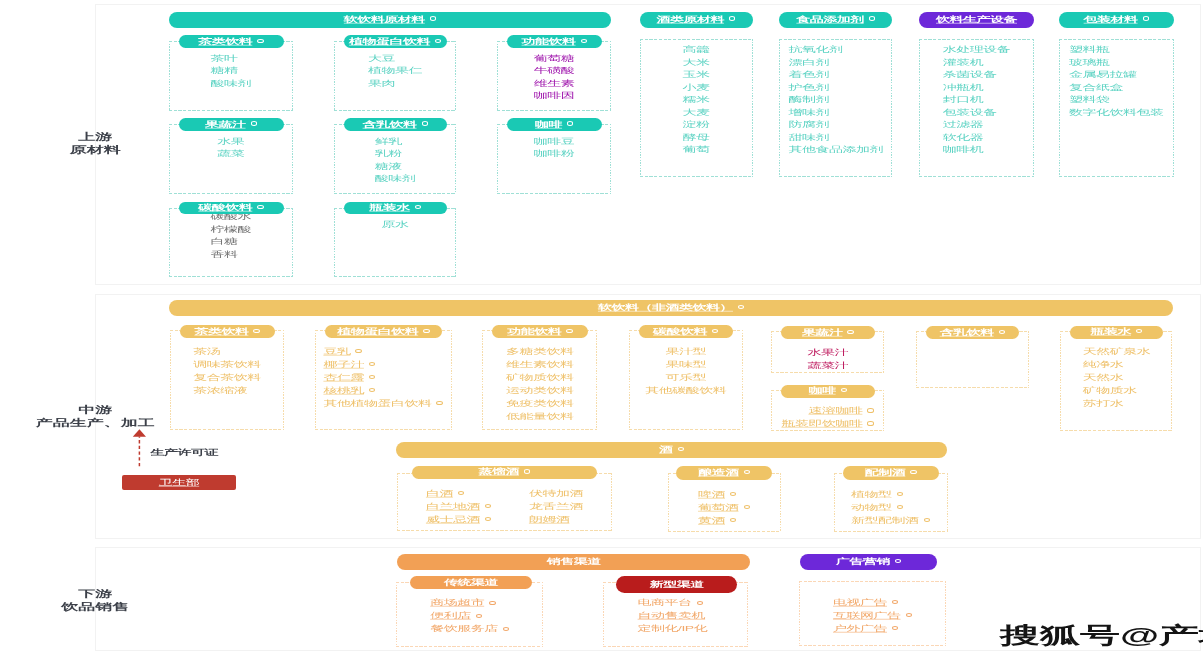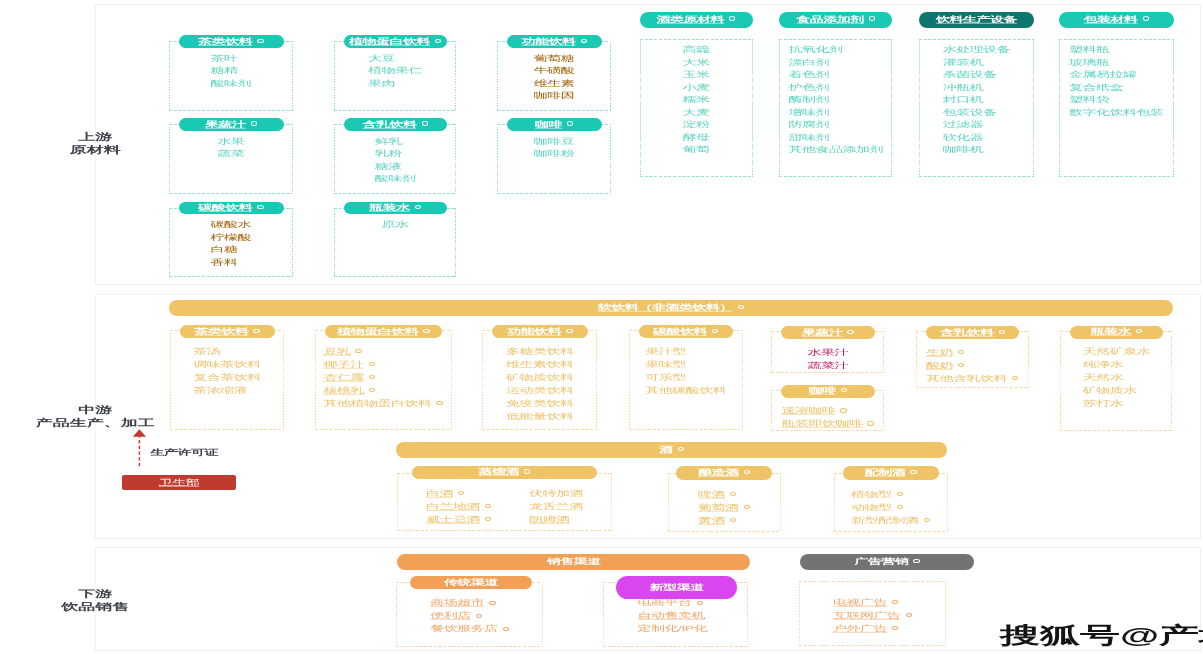--- a/index.html
+++ b/index.html
@@ -49,20 +49,24 @@
       <div class="row"><span class="sq">原材料</span></div>
     </div>
 <div class="stage" style="left:-54.7px;top:402.5px;width:300px;">
       <div class="row"><span class="sq">中游</span></div>
       <div class="row"><span class="sq">产品生产、加工</span></div>
     </div>
 <div class="stage" style="left:-54.7px;top:587.0px;width:300px;">
       <div class="row"><span class="sq">下游</span></div>
       <div class="row"><span class="sq">饮品销售</span></div>
     </div>
+<div class="pill" style="left:169.0px;top:11.5px;width:442.0px;height:16.0px;background:#1AC9B4;">
+      <span class="sq u">软饮料原材料</span>
+      <span class="ringdot"></span>
+    </div>
 <div class="dbox" style="left:169.0px;top:41.4px;width:123.5px;height:69.3px;color:#9fe0d6;">
       <span class="h t"></span>
       <span class="h b"></span>
       <span class="v l"></span>
       <span class="v r"></span>
     </div>
 <div class="pill" style="left:178.5px;top:35.4px;width:105.0px;height:12.8px;background:#1AC9B4;">
       <span class="sq u">茶类饮料</span>
       <span class="ringdot"></span>
     </div>
@@ -89,21 +93,21 @@
 <div class="dbox" style="left:497.0px;top:41.4px;width:114.0px;height:69.3px;color:#9fe0d6;">
       <span class="h t"></span>
       <span class="h b"></span>
       <span class="v l"></span>
       <span class="v r"></span>
     </div>
 <div class="pill" style="left:506.5px;top:35.4px;width:95.5px;height:12.8px;background:#1AC9B4;">
       <span class="sq u">功能饮料</span>
       <span class="ringdot"></span>
     </div>
-<div class="itemlist" style="left:533.8px;top:49.9px;color:#a16207;font-family:Liberation Serif, serif;">
+<div class="itemlist" style="left:533.8px;top:49.9px;color:#a21caf;font-family:Liberation Serif, serif;">
   <div class="item" style="height:12.5px"><span class="sq">葡萄糖</span></div>
   <div class="item" style="height:12.5px"><span class="sq">牛磺酸</span></div>
   <div class="item" style="height:12.5px"><span class="sq">维生素</span></div>
   <div class="item" style="height:12.5px"><span class="sq">咖啡因</span></div>
 </div>
 <div class="dbox" style="left:169.0px;top:124.2px;width:123.5px;height:69.6px;color:#9fe0d6;">
       <span class="h t"></span>
       <span class="h b"></span>
       <span class="v l"></span>
       <span class="v r"></span>
@@ -149,21 +153,21 @@
 <div class="dbox" style="left:169.0px;top:207.5px;width:123.5px;height:69.6px;color:#9fe0d6;">
       <span class="h t"></span>
       <span class="h b"></span>
       <span class="v l"></span>
       <span class="v r"></span>
     </div>
 <div class="pill" style="left:178.5px;top:201.5px;width:105.0px;height:12.8px;background:#1AC9B4;">
       <span class="sq u">碳酸饮料</span>
       <span class="ringdot"></span>
     </div>
-<div class="itemlist" style="left:210.5px;top:216.0px;color:#a16207;">
+<div class="itemlist" style="left:210.5px;top:208px;color:#737373;">
   <div class="item" style="height:12.5px"><span class="sq">碳酸水</span></div>
   <div class="item" style="height:12.5px"><span class="sq">柠檬酸</span></div>
   <div class="item" style="height:12.5px"><span class="sq">白糖</span></div>
   <div class="item" style="height:12.5px"><span class="sq">香料</span></div>
 </div>
 <div class="dbox" style="left:334.0px;top:207.5px;width:122.0px;height:69.6px;color:#9fe0d6;">
       <span class="h t"></span>
       <span class="h b"></span>
       <span class="v l"></span>
       <span class="v r"></span>
@@ -216,21 +220,21 @@
   <div class="item" style="height:12.54px"><span class="sq">防腐剂</span></div>
   <div class="item" style="height:12.54px"><span class="sq">甜味剂</span></div>
   <div class="item" style="height:12.54px"><span class="sq">其他食品添加剂</span></div>
 </div>
 <div class="dbox" style="left:919.0px;top:38.5px;width:115.0px;height:138.0px;color:#9fe0d6;">
       <span class="h t"></span>
       <span class="h b"></span>
       <span class="v l"></span>
       <span class="v r"></span>
     </div>
-<div class="pill" style="left:919.0px;top:11.5px;width:115.0px;height:16.0px;background:#0f766e;">
+<div class="pill" style="left:919.0px;top:11.5px;width:115.0px;height:16.0px;background:#6d28d9;">
       <span class="sq u">饮料生产设备</span>
     </div>
 <div class="itemlist" style="left:942.8px;top:41.2px;color:#5CD3C3;">
   <div class="item" style="height:12.54px"><span class="sq">水处理设备</span></div>
   <div class="item" style="height:12.54px"><span class="sq">灌装机</span></div>
   <div class="item" style="height:12.54px"><span class="sq">杀菌设备</span></div>
   <div class="item" style="height:12.54px"><span class="sq">冲瓶机</span></div>
   <div class="item" style="height:12.54px"><span class="sq">封口机</span></div>
   <div class="item" style="height:12.54px"><span class="sq">包装设备</span></div>
   <div class="item" style="height:12.54px"><span class="sq">过滤器</span></div>
@@ -313,21 +317,21 @@
 <div class="dbox" style="left:628.7px;top:330.3px;width:114.0px;height:99.7px;color:#f6dcab;">
       <span class="h t"></span>
       <span class="h b"></span>
       <span class="v l"></span>
       <span class="v r"></span>
     </div>
 <div class="pill" style="left:638.5px;top:325.3px;width:94.5px;height:12.8px;background:#EFC466;">
       <span class="sq u">碳酸饮料</span>
       <span class="ringdot"></span>
     </div>
-<div class="itemlist" style="left:645.2px;top:342.7px;color:#EFC16A;">
+<div class="itemlist" style="left:645.2px;top:342.7px;color:#EFC16A;text-align:center;">
   <div class="item" style="height:13.0px"><span class="sq">果汁型</span></div>
   <div class="item" style="height:13.0px"><span class="sq">果味型</span></div>
   <div class="item" style="height:13.0px"><span class="sq">可乐型</span></div>
   <div class="item" style="height:13.0px"><span class="sq">其他碳酸饮料</span></div>
 </div>
 <div class="dbox" style="left:771.4px;top:331.4px;width:113.0px;height:42.0px;color:#f6dcab;">
       <span class="h t"></span>
       <span class="h b"></span>
       <span class="v l"></span>
       <span class="v r"></span>
@@ -343,39 +347,34 @@
 <div class="dbox" style="left:771.4px;top:389.8px;width:113.0px;height:41.5px;color:#f6dcab;">
       <span class="h t"></span>
       <span class="h b"></span>
       <span class="v l"></span>
       <span class="v r"></span>
     </div>
 <div class="pill" style="left:781.1px;top:384.8px;width:93.5px;height:12.8px;background:#EFC466;">
       <span class="sq u">咖啡</span>
       <span class="ringdot"></span>
     </div>
-<div class="itemlist" style="left:781.4px;top:402.2px;color:#EFC16A;">
+<div class="itemlist" style="left:781.4px;top:402.2px;color:#EFC16A;text-align:right;">
   <div class="item" style="height:13.0px"><span class="sq u">速溶咖啡</span><span class="ringdot"></span></div>
   <div class="item" style="height:13.0px"><span class="sq u">瓶装即饮咖啡</span><span class="ringdot"></span></div>
 </div>
 <div class="dbox" style="left:915.9px;top:331.3px;width:113.0px;height:56.8px;color:#f6dcab;">
       <span class="h t"></span>
       <span class="h b"></span>
       <span class="v l"></span>
       <span class="v r"></span>
     </div>
 <div class="pill" style="left:925.6px;top:326.3px;width:93.5px;height:12.8px;background:#EFC466;">
       <span class="sq u">含乳饮料</span>
       <span class="ringdot"></span>
     </div>
-<div class="itemlist" style="left:925.9px;top:343.7px;color:#EFC16A;">
-  <div class="item" style="height:13.0px"><span class="sq u">生奶</span><span class="ringdot"></span></div>
-  <div class="item" style="height:13.0px"><span class="sq u">酸奶</span><span class="ringdot"></span></div>
-  <div class="item" style="height:13.0px"><span class="sq">其他含乳饮料</span><span class="ringdot"></span></div>
-</div>
 <div class="dbox" style="left:1060.4px;top:330.9px;width:112.1px;height:100.6px;color:#f6dcab;">
       <span class="h t"></span>
       <span class="h b"></span>
       <span class="v l"></span>
       <span class="v r"></span>
     </div>
 <div class="pill" style="left:1070.2px;top:325.9px;width:92.6px;height:12.8px;background:#EFC466;">
       <span class="sq u">瓶装水</span>
       <span class="ringdot"></span>
     </div>
@@ -462,29 +461,29 @@
   <div class="item" style="height:13.0px"><span class="sq u">商场超市</span><span class="ringdot"></span></div>
   <div class="item" style="height:13.0px"><span class="sq u">便利店</span><span class="ringdot"></span></div>
   <div class="item" style="height:13.0px"><span class="sq">餐饮服务店</span><span class="ringdot"></span></div>
 </div>
 <div class="dbox" style="left:602.6px;top:581.9px;width:145.9px;height:65.2px;color:#fbd7b6;">
       <span class="h t"></span>
       <span class="h b"></span>
       <span class="v l"></span>
       <span class="v r"></span>
     </div>
-<div class="pill" style="left:615.9px;top:576.4px;width:121.6px;height:23px;background:#d946ef;">
+<div class="pill" style="left:615.9px;top:576.4px;width:121.6px;height:17px;background:#b91c1c;">
       <span class="sq">新型渠道</span>
     </div>
 <div class="itemlist" style="left:637.6px;top:594.3px;color:#F2A86A;">
   <div class="item" style="height:13.0px"><span class="sq">电商平台</span><span class="ringdot"></span></div>
   <div class="item" style="height:13.0px"><span class="sq u">自动售卖机</span></div>
   <div class="item" style="height:13.0px"><span class="sq">定制化/IP化</span></div>
 </div>
-<div class="pill" style="left:800.2px;top:553.9px;width:174px;height:16.0px;background:#737373;">
+<div class="pill" style="left:800.2px;top:553.9px;width:137px;height:16.0px;background:#6d28d9;">
       <span class="sq">广告营销</span>
       <span class="ringdot"></span>
     </div>
 <div class="dbox" style="left:799.2px;top:581.2px;width:147.0px;height:65.1px;color:#fbd7b6;">
       <span class="h t"></span>
       <span class="h b"></span>
       <span class="v l"></span>
       <span class="v r"></span>
     </div>
 <div class="itemlist" style="left:833.0px;top:593.6px;color:#F2A86A;">

